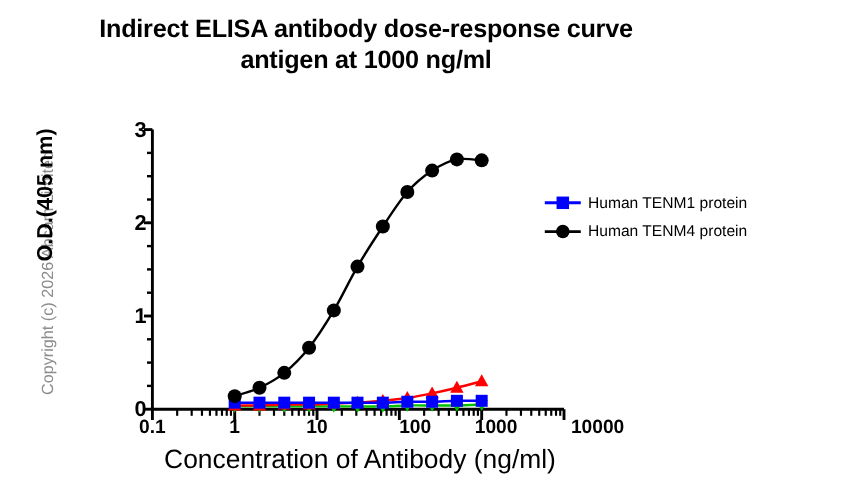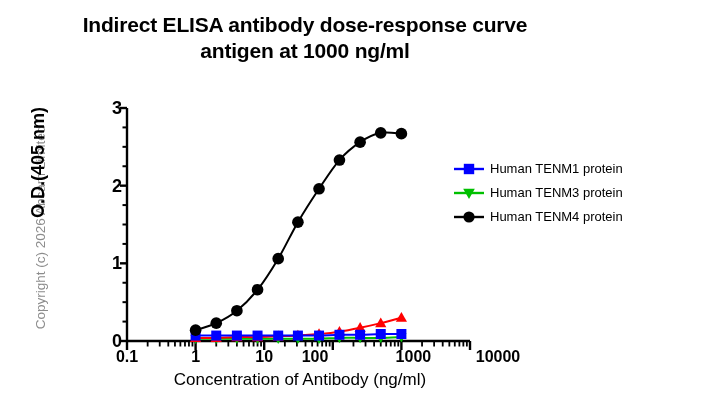--- a/index.html
+++ b/index.html
@@ -74,21 +74,21 @@
     font-size: 18px;
     font-weight: bold;
     white-space: nowrap;
   }
   #x-axis-title {
     position: absolute;
     left: 100px;
     top: 370px;
     width: 400px;
     text-align: center;
-    font-size: 17px;
+    font-size: 22px;
     white-space: nowrap;
   }
   .ytick-label {
     position: absolute;
     right: 0;
     width: 24px;
     text-align: right;
     font-size: 18px;
     font-weight: bold;
     line-height: 18px;
@@ -153,21 +153,21 @@
   <div id="ytick-labels">
       <div class="ytick-label" style="top: 332px;">0</div>
       <div class="ytick-label" style="top: 254.333px;">1</div>
       <div class="ytick-label" style="top: 176.667px;">2</div>
       <div class="ytick-label" style="top: 99px;">3</div>
     </div>
   <div id="xtick-labels">
       <div class="xtick-label" style="left: 127px;">0.1</div>
       <div class="xtick-label" style="left: 195.6px;">1</div>
       <div class="xtick-label" style="left: 264.2px;">10</div>
-      <div class="xtick-label" style="left: 315px;">100</div>
+      <div class="xtick-label" style="left: 346px;">100</div>
       <div class="xtick-label" style="left: 401.4px; margin-left: 12px;">1000</div>
       <div class="xtick-label" style="left: 498px;">10000</div>
     </div>
 
   <div id="plot">
     <svg id="plot-svg" width="343" height="233" viewBox="0 0 343 233">
         <line x1="0" y1="0" x2="0" y2="233" stroke="#000000" stroke-width="2.4"></line>
         <line x1="0" y1="233" x2="343" y2="233" stroke="#000000" stroke-width="2.4"></line>
         <line x1="0" y1="233" x2="-7" y2="233" stroke="#000000" stroke-width="2.4"></line>
         <line x1="0" y1="155.33333333333334" x2="-7" y2="155.33333333333334" stroke="#000000" stroke-width="2.4"></line>
@@ -293,29 +293,20 @@
           <svg width="34" height="20" viewBox="0 0 34 20">
             <line x1="2" y1="10" x2="32" y2="10" stroke="#0000ff" stroke-width="2.4"></line>
             <rect x="11.8" y="4.8" width="10.4" height="10.4" fill="#0000ff"></rect>
           </svg>
         </div>
         <div class="legend-label">Human TENM1 protein</div>
       </div>
       <div class="legend-row">
         <div class="legend-key">
           <svg width="34" height="20" viewBox="0 0 34 20">
-            <line x1="2" y1="10" x2="32" y2="10" stroke="#00c000" stroke-width="2.4"></line>
-            <polygon points="17,15.98 11.175999999999998,5.736 22.824,5.736" fill="#00c000"></polygon>
-          </svg>
-        </div>
-        <div class="legend-label">Human TENM3 protein</div>
-      </div>
-      <div class="legend-row">
-        <div class="legend-key">
-          <svg width="34" height="20" viewBox="0 0 34 20">
             <line x1="2" y1="10" x2="32" y2="10" stroke="#000000" stroke-width="2.4"></line>
             <circle cx="17" cy="10" r="5.6160000000000005" fill="#000000"></circle>
           </svg>
         </div>
         <div class="legend-label">Human TENM4 protein</div>
       </div>
     </div>
 
 </div>
 

